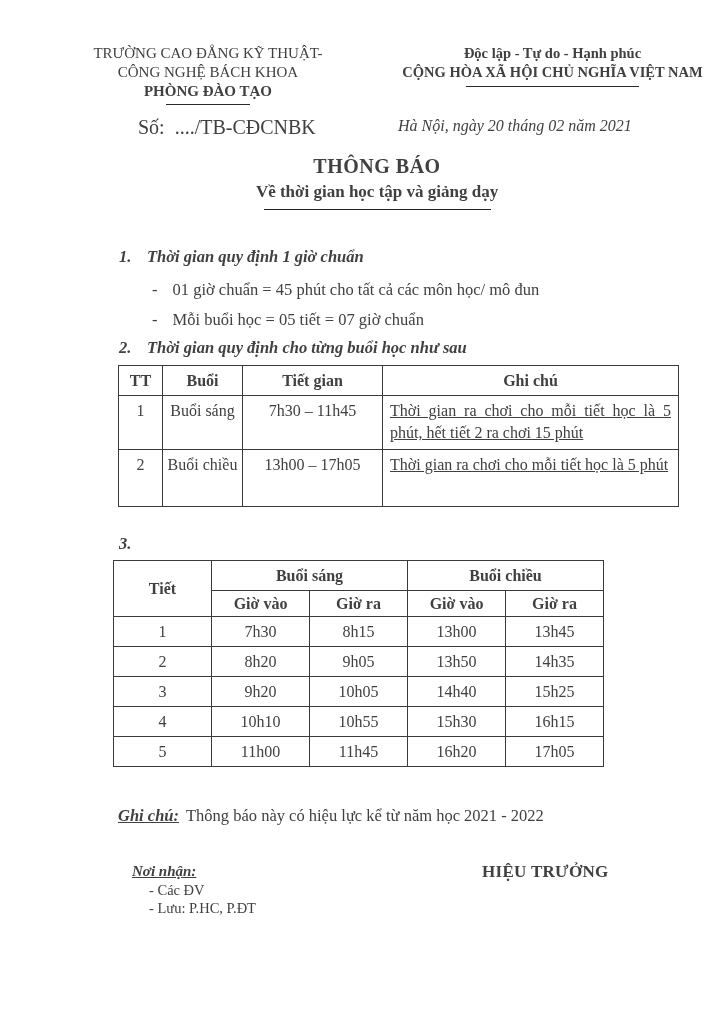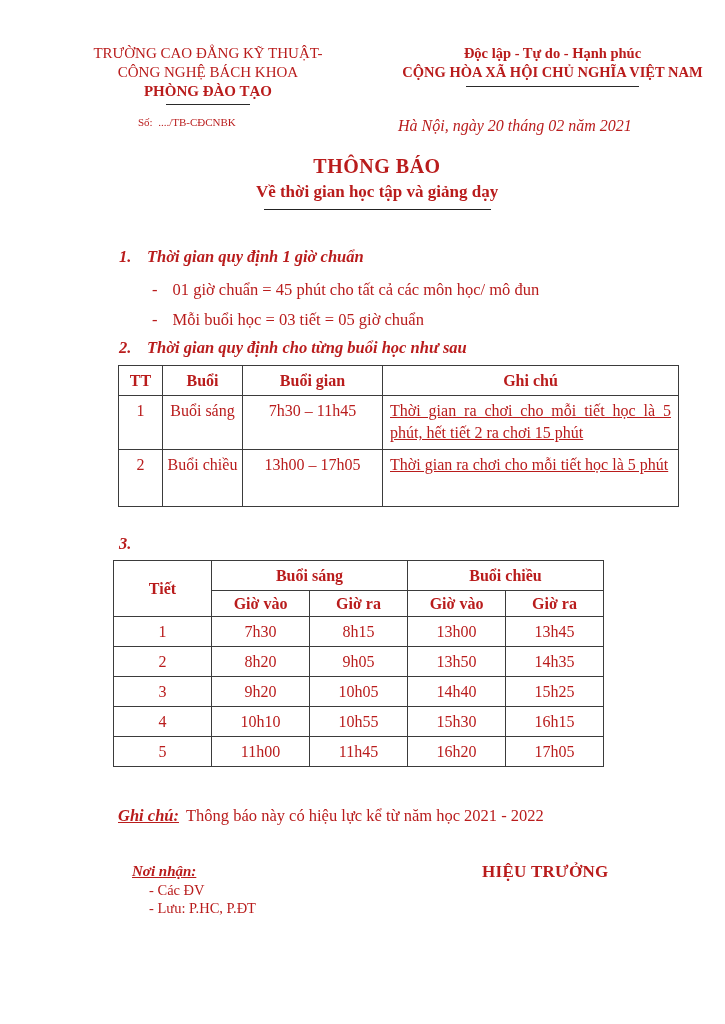--- a/index.html
+++ b/index.html
@@ -1,32 +1,32 @@
 <!DOCTYPE html>
 <html><head>
 <meta charset="utf-8">
 <style>
   * { margin:0; padding:0; box-sizing:border-box; }
   html,body { background:#e8e8e8; }
   #page {
     position:relative; width:725px; height:1024px; background:#ffffff;
-    font-family:"Liberation Serif","DejaVu Serif",serif; color:#b91c1c;
+    font-family:"Liberation Serif","DejaVu Serif",serif; color:#404040;
     margin:0 auto; overflow:hidden;
   }
   .abs { position:absolute; }
 
   
   .hdr-left { left:55px; top:44px; width:306px; text-align:center; font-size:15px; line-height:19px; }
   .hdr-right { left:395px; top:44px; width:315px; text-align:center; font-size:14.5px; line-height:19px; font-weight:bold; }
   .bold { font-weight:bold; }
   .rule { border-top:1.5px solid #2a2a2a; height:0; }
   .rule-phongdaotao { width:84px; margin:3px auto 0; }
   .rule-doclap { width:173px; margin:4px auto 0; }
 
-  .so-line { left:138px; top:116px; font-size:11px; }
+  .so-line { left:138px; top:116px; font-size:20px; }
   .date-line { left:390px; top:117px; font-size:16px; font-style:italic;margin-left:8px; }
 
   
   .title-block { left:27px; top:154px; width:700px; text-align:center; }
   .doc-title { font-size:20px; font-weight:bold; line-height:24px; letter-spacing:.5px; }
   .doc-subtitle { font-size:17px; font-weight:bold; line-height:22px; margin-top:3px; }
   .rule-title { width:227px; margin:6px auto 0; border-top:1px solid #222; }
 
   
   .sec-heading { font-size:16.5px; font-weight:bold; font-style:italic; display:flex; }
@@ -96,40 +96,40 @@
   <div class="abs s1 sec-heading">
     <span class="num">1.</span>
     <span>Thời gian quy định 1 giờ chuẩn</span>
   </div>
   <div class="abs it1 dash-item">
     <span class="dash">-</span>
     <span>01 giờ chuẩn = 45 phút cho tất cả các môn học/ mô đun</span>
   </div>
   <div class="abs it2 dash-item">
     <span class="dash">-</span>
-    <span>Mỗi buổi học = 03 tiết = 05 giờ chuẩn</span>
+    <span>Mỗi buổi học = 05 tiết = 07 giờ chuẩn</span>
   </div>
 
   <div class="abs s2 sec-heading">
     <span class="num">2.</span>
     <span>Thời gian quy định cho từng buổi học như sau</span>
   </div>
 
   <table class="abs table1">
     <colgroup>
         <col style="width:44px">
         <col style="width:80px">
         <col style="width:140px">
         <col style="width:296px">
       </colgroup>
     <tbody>
         <tr>
       <th>TT</th>
       <th>Buổi</th>
-      <th>Buổi gian</th>
+      <th>Tiết gian</th>
       <th>Ghi chú</th>
     </tr>
     <tr class="r1">
       <td class="c-center">1</td>
       <td class="c-center">Buổi sáng</td>
       <td class="c-center">7h30 – 11h45</td>
       <td class="c-note">Thời gian ra chơi cho mỗi tiết học là 5 phút, hết tiết 2 ra chơi 15 phút</td>
     </tr>
     <tr class="r2">
       <td class="c-center">2</td>

